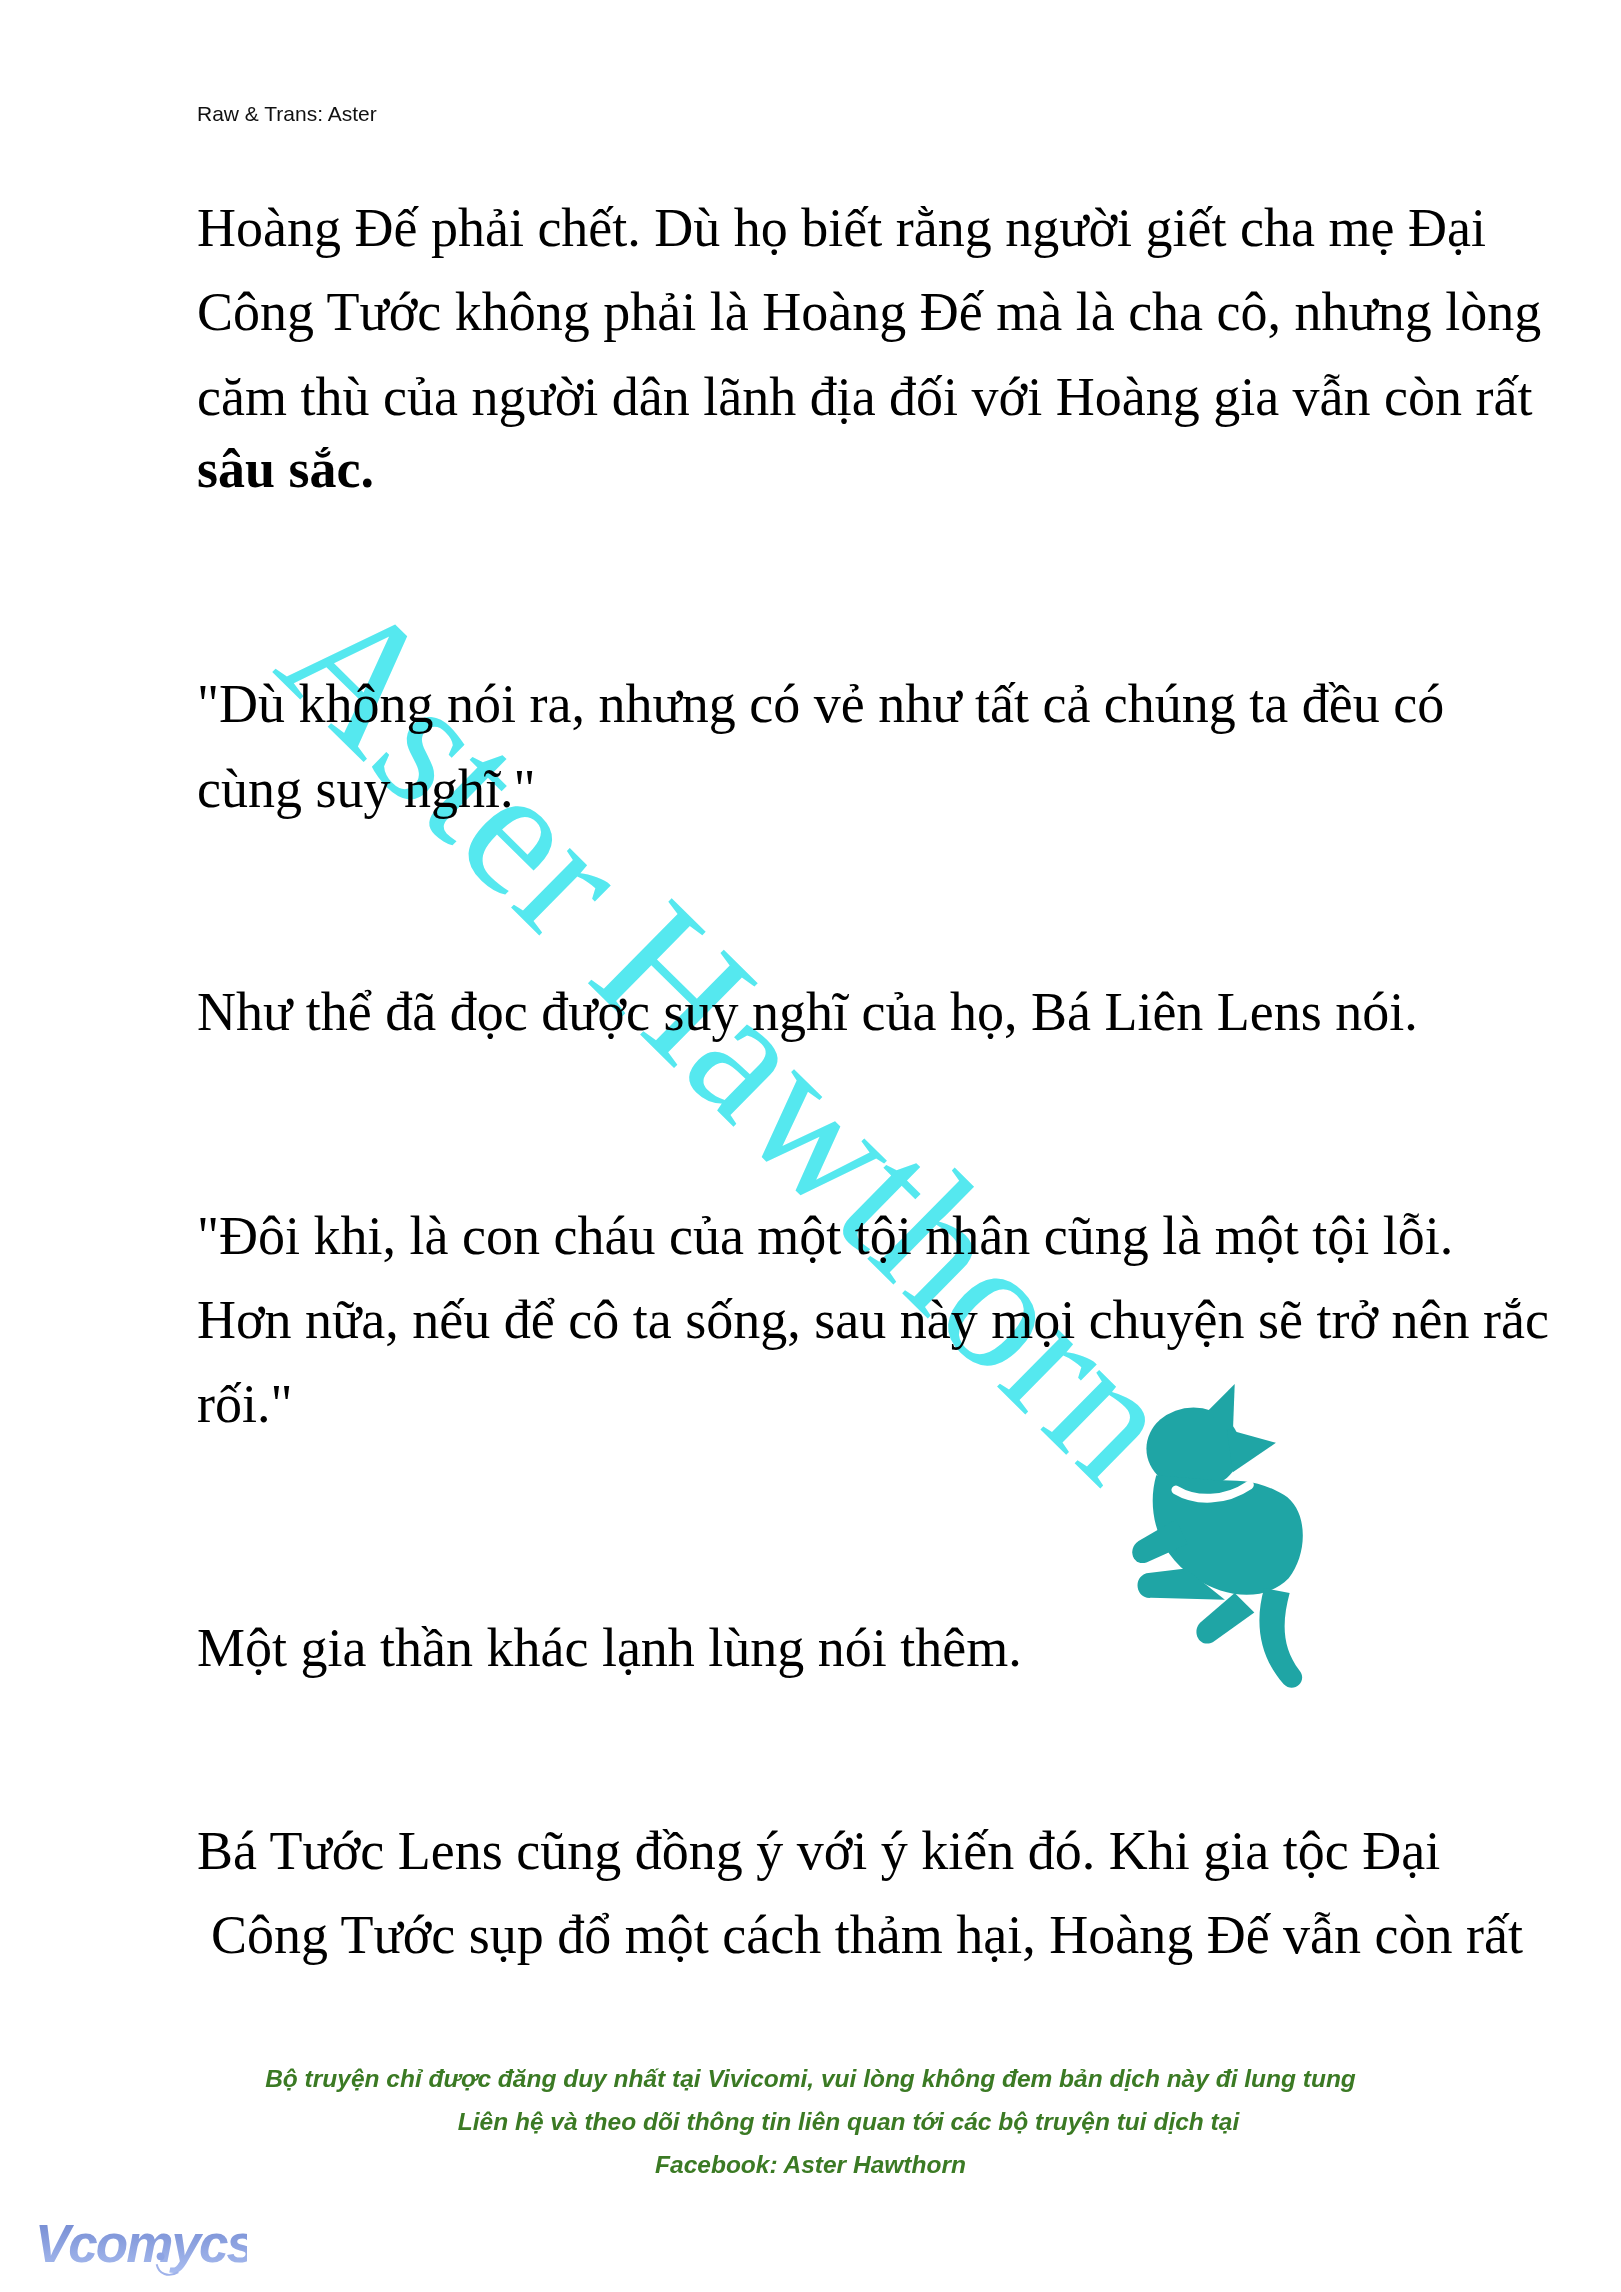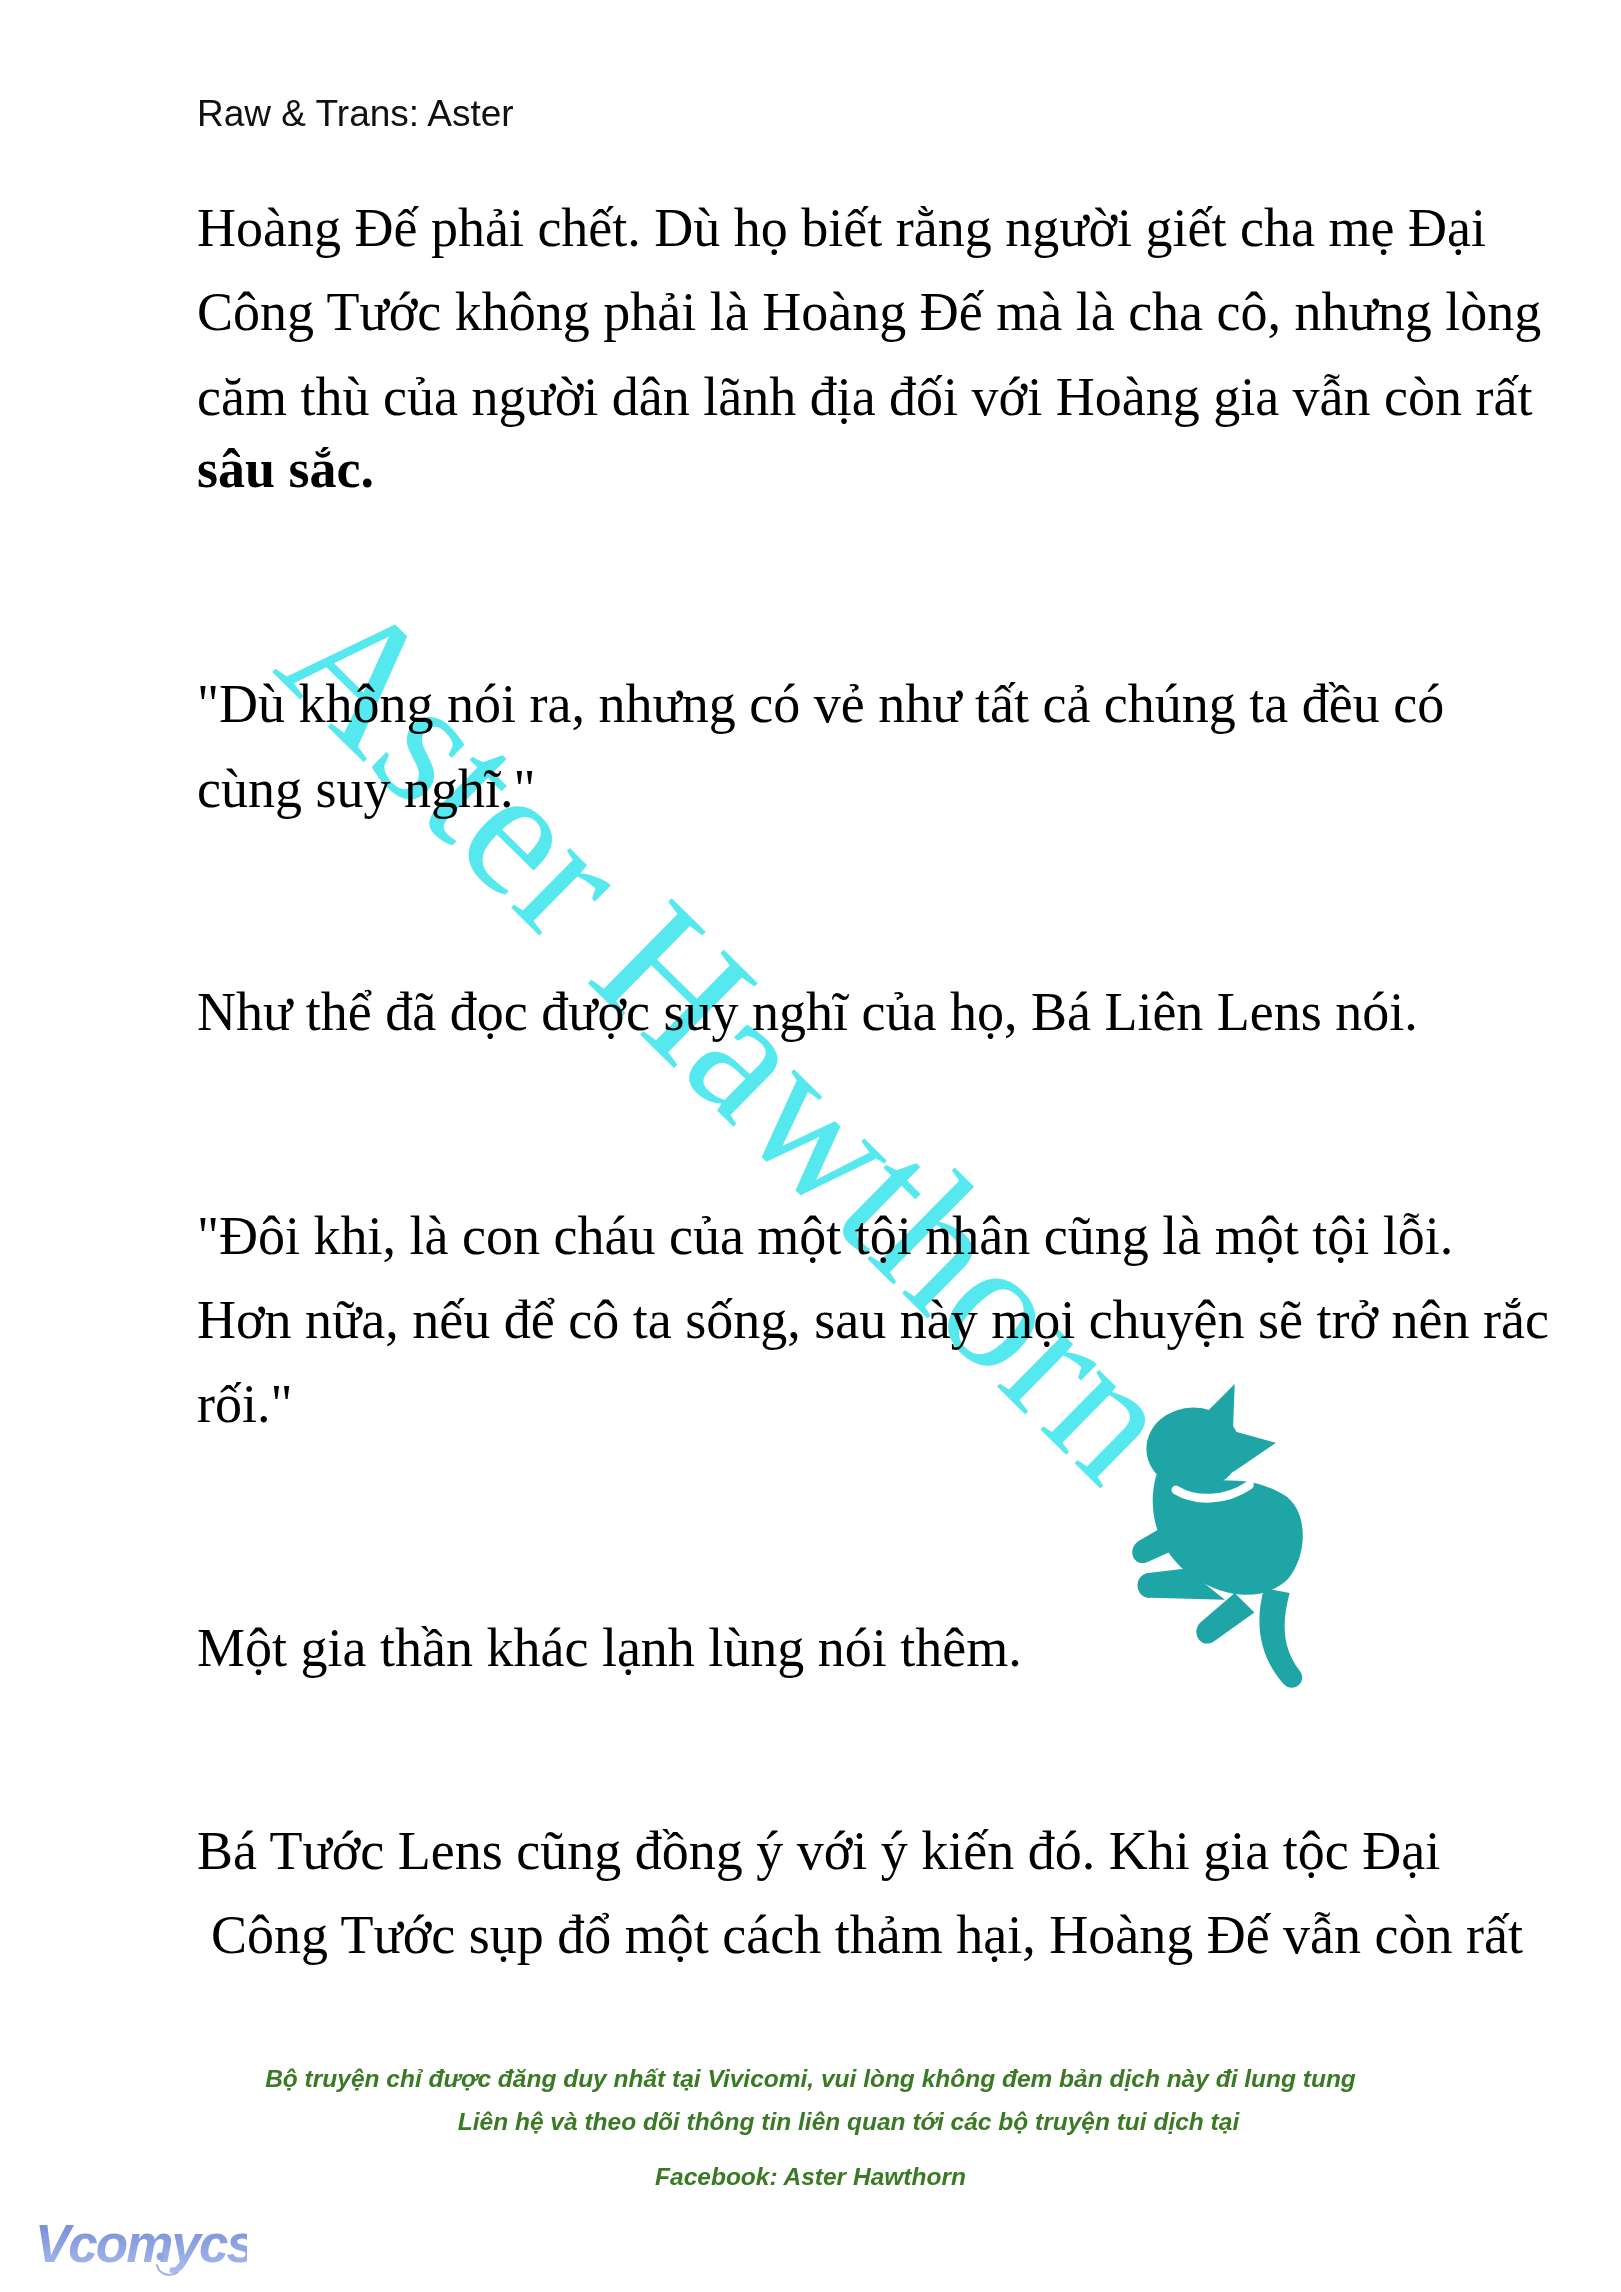--- a/index.html
+++ b/index.html
@@ -11,21 +11,21 @@
       width: 1621px;
       height: 2293px;
       position: relative;
       overflow: hidden;
     }
     .header {
       position: absolute;
       left: 197px;
       top: 96px;
       font-family: "Liberation Sans", sans-serif;
-      font-size: 37px;
+      font-size: 21px;
       line-height: 35px;
       color: #111111;
       white-space: nowrap;
     }
     .line {
       position: absolute;
       left: 197px;
       font-family: "Liberation Serif", serif;
       font-size: 54px;
       line-height: 55px;
@@ -125,21 +125,21 @@
 <div class="line" style="top:1293px;">Hơn nữa, nếu để cô ta sống, sau này mọi chuyện sẽ trở nên rắc</div>
 <div class="line" style="top:1377px;">rối."</div>
 
 <div class="line" style="top:1601px;margin-top:20px;">Một gia thần khác lạnh lùng nói thêm.</div>
 
 <div class="line" style="top:1824px;">Bá Tước Lens cũng đồng ý với ý kiến đó. Khi gia tộc Đại</div>
 <div class="line" style="top:1908px;margin-left:14px;">Công Tước sụp đổ một cách thảm hại, Hoàng Đế vẫn còn rất</div>
 
 <div class="footer-line" style="top:2064px; color:#3b7a24;">Bộ truyện chỉ được đăng duy nhất tại Vivicomi, vui lòng không đem bản dịch này đi lung tung</div>
 <div class="footer-line" style="top:2107px; color:#3b7a24;margin-left:38px;">Liên hệ và theo dõi thông tin liên quan tới các bộ truyện tui dịch tại</div>
-<div class="footer-line" style="top:2150px; color:#3b7a24;margin-top:12px;">Facebook: Aster Hawthorn</div>
+<div class="footer-line" style="top:2150px; color:#3b7a24;">Facebook: Aster Hawthorn</div>
 
 <svg class="logo" viewBox="0 0 220 72" xmlns="http://www.w3.org/2000/svg">
   <defs>
     <linearGradient id="logoGrad" x1="0" y1="0" x2="0" y2="1">
       <stop offset="0" stop-color="#6f86cf"></stop>
       <stop offset="1" stop-color="#a9bdf0"></stop>
     </linearGradient>
   </defs>
   <text class="logo-text" x="4" y="50">Vcomycs</text>
   <path d="M128,52 C130,62 140,66 150,60" stroke="#9fb2ea" stroke-width="2" fill="none"></path>

